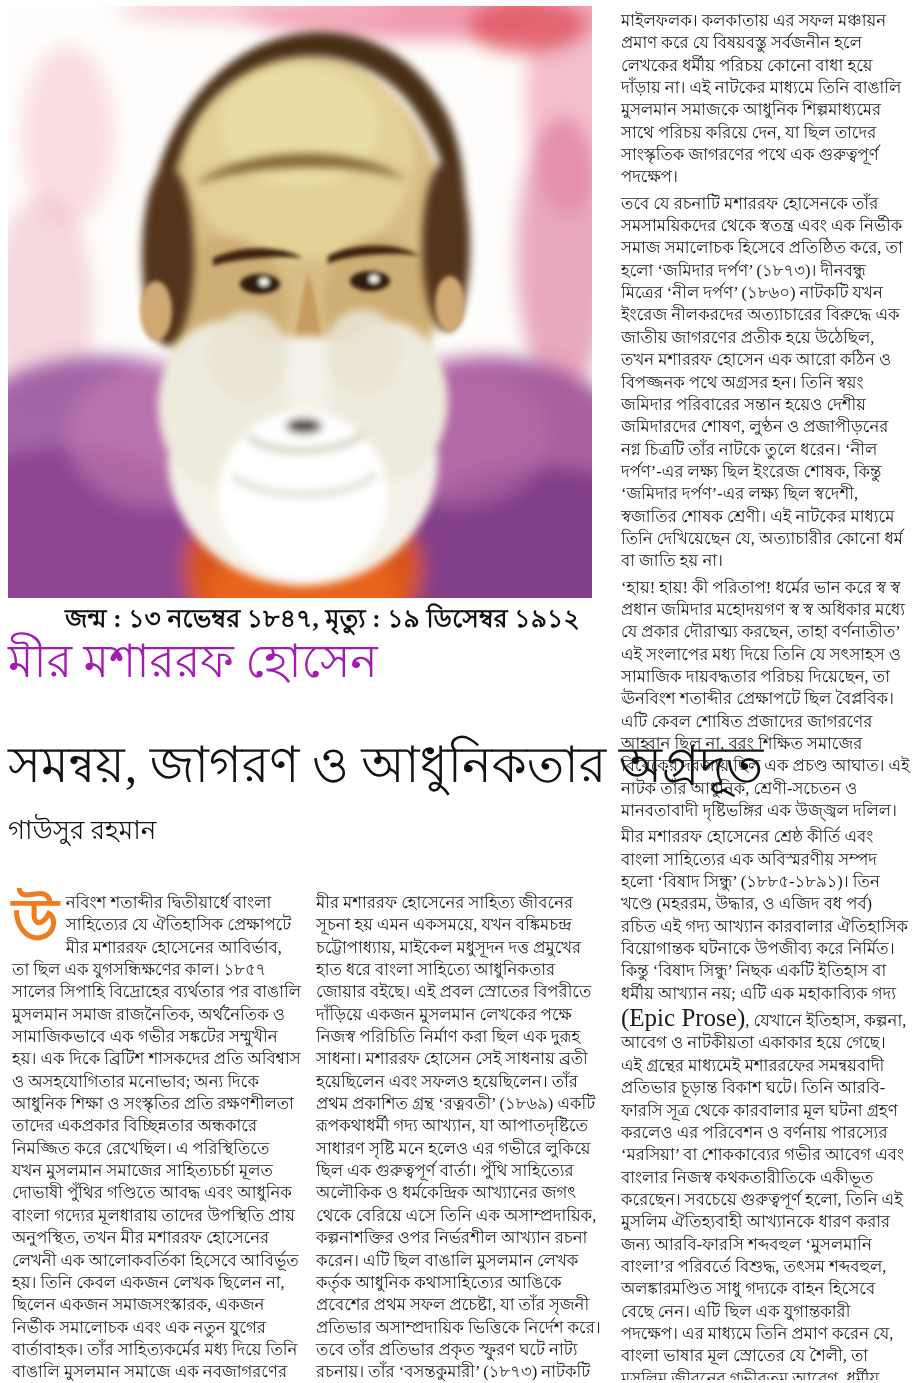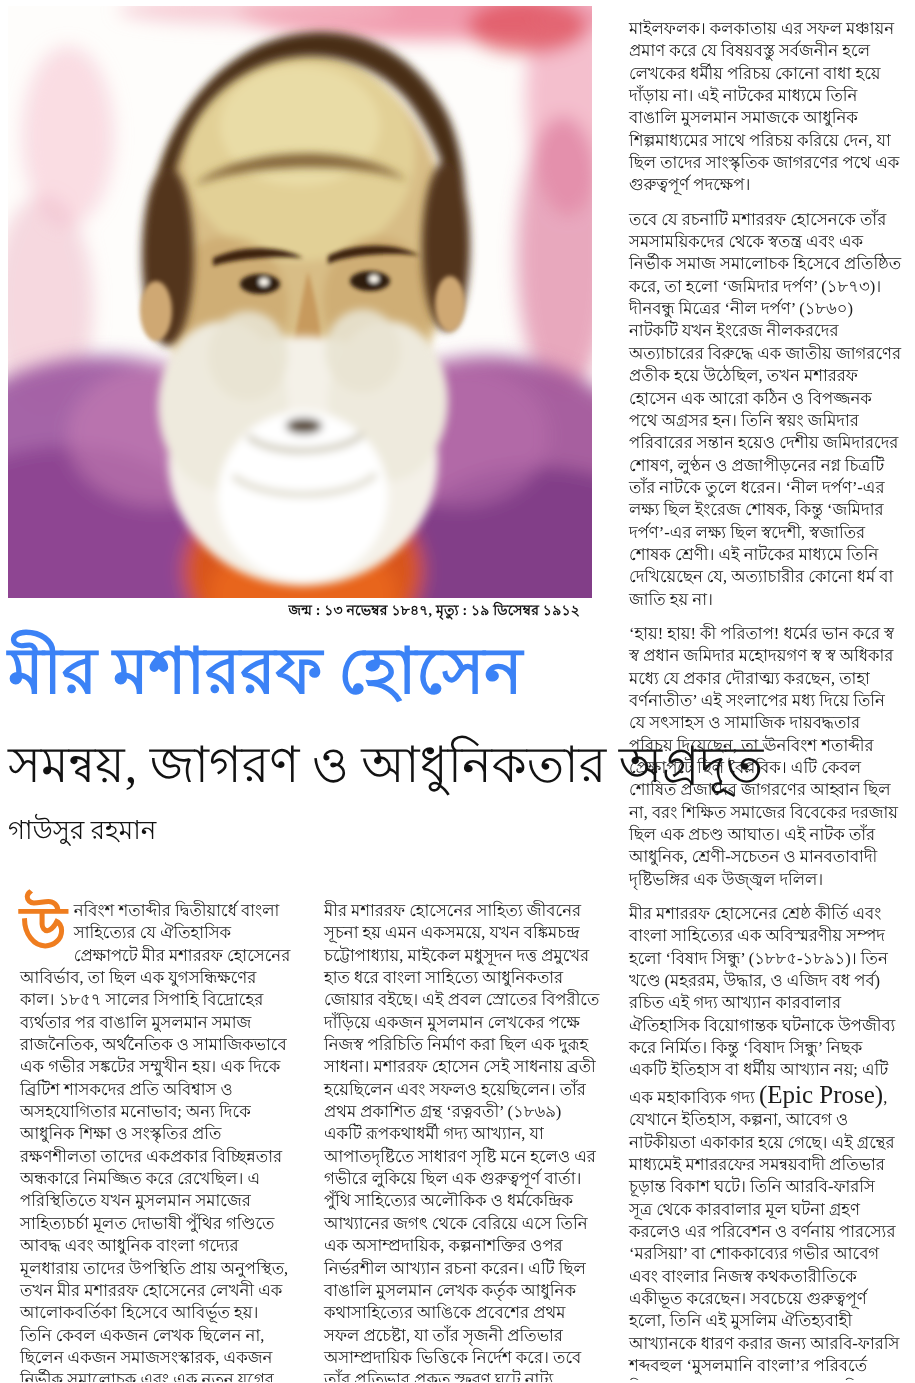--- a/index.html
+++ b/index.html
@@ -20,33 +20,33 @@
     overflow: hidden;
   }
   .portrait svg { display: block; width: 100%; height: 100%; }
   
   .caption {
     position: absolute;
     left: 8px; top: 599px;
     width: 572px;
     text-align: right;
     font-weight: 700;
-    font-size: 14px;
+    font-size: 25px;
     letter-spacing: .2px;
     color: #111;
     white-space: nowrap;
   }
   .headline {
     position: absolute;
     left: 8px; top: 636px;
     width: 900px;
-    font-size: 64px;
+    font-size: 46px;
     line-height: 1.12;
-    font-weight: 700;
-    color: #3b82f6;
+    font-weight: 400;
+    color: #a21caf;
     white-space: nowrap;
   }
   .subtitle {
     position: absolute;
     left: 8px; top: 735px;
     width: 620px;
     font-size: 50px;
     line-height: 1.2;
     font-weight: 400;
     color: #121212;
@@ -60,21 +60,21 @@
     color: #121212;
   }
   
   .col {
     position: absolute;
     font-size: 16.5px;
     line-height: 22.35px;
     text-align: left;
     overflow: hidden;
   }
-  .col p { margin: 12px; }
+  .col p { margin: 4px; }
   .col-left   { left: 8px;   top: 888px; width: 298px; height: 494px; }
   .col-middle { left: 312px; top: 888px; width: 300px; height: 494px; }
   .col-right  { left: 617px; top: 6px;   width: 297px; height: 1374px; }
   .dropcap {
     float: left;
     font-size: 60px;
     line-height: 50px;
     font-weight: 700;
     color: #ef7d1f;
     padding: 4px 7px 0 0;

